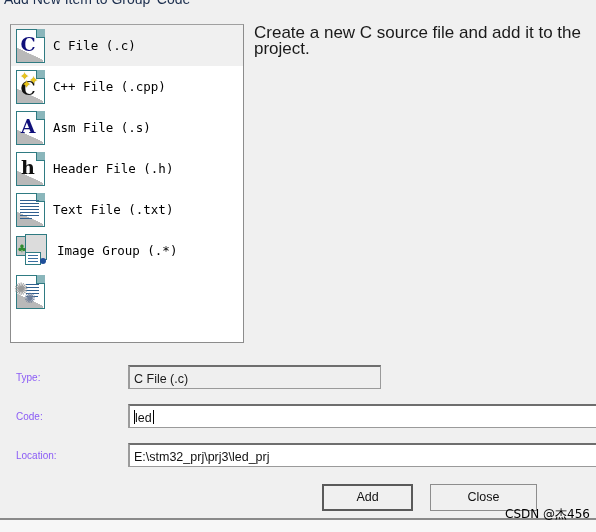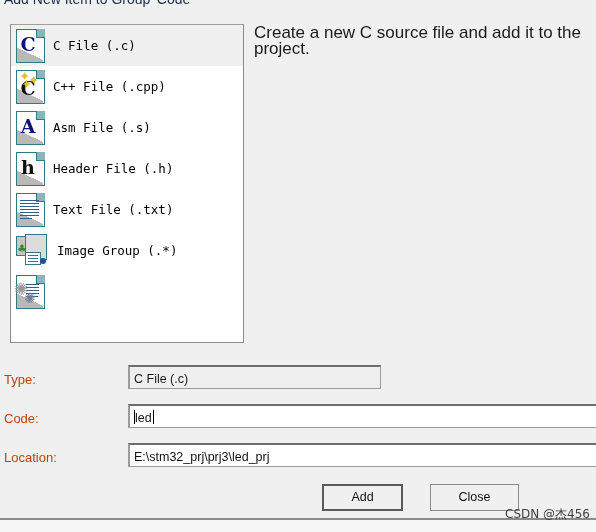--- a/index.html
+++ b/index.html
@@ -163,23 +163,23 @@
     top: 25px;
     width: 336px;
     font-size: 17px;
     color: #1a1a1a;
     line-height: 16px;
   }
 
   
   .form-label {
     position: absolute;
-    left: 4px;
-    font-size: 13px;
-    color: #c2410c;
+    left: 16px;
+    font-size: 10px;
+    color: #8b5cf6;
   }
   .field {
     position: absolute;
     font-size: 12.5px;
     color: #111;
     padding: 2px 0 0 4px;
     border: 1px solid #9a9a9a;
     border-top: 2px solid #6e6e6e;
     border-left: 2px solid #9b9b9b;
     background: #ffffff;
@@ -217,22 +217,22 @@
     font-size: 12.5px;
     color: #111;
     text-align: center;
     line-height: 25px;
     cursor: default;
   }
   .btn.default {
     border: 2px solid #5a5a5a;
     line-height: 23px;
   }
-  #add-button   { left: 322px; top: 484px; width: 81px; }
-  #close-button { left: 430px; top: 484px; width: 89px; }
+  #add-button   { left: 322px; top: 484px; width: 91px; }
+  #close-button { left: 430px; top: 484px; width: 107px; }
 
   
   #dialog-bottom-edge {
     position: absolute;
     left: 0; top: 518px;
     width: 596px; height: 2px;
     background: #8a8a8a;
   }
   #below-dialog {
     position: absolute;
@@ -240,21 +240,21 @@
     width: 596px; height: 12px;
     background: #f7f7f7;
   }
 
   
   #watermark {
     position: absolute;
     left: 505px;
     top: 506px;
     font-size: 12px;
-    color: #404040;
+    color: #000000;
     white-space: nowrap;
     font-family: "DejaVu Sans", sans-serif;
   }
 </style>
 </head>
 <body>
 
 <div id="dialog-title">Add New Item to Group 'Code'</div>
 
 <div id="type-list">

